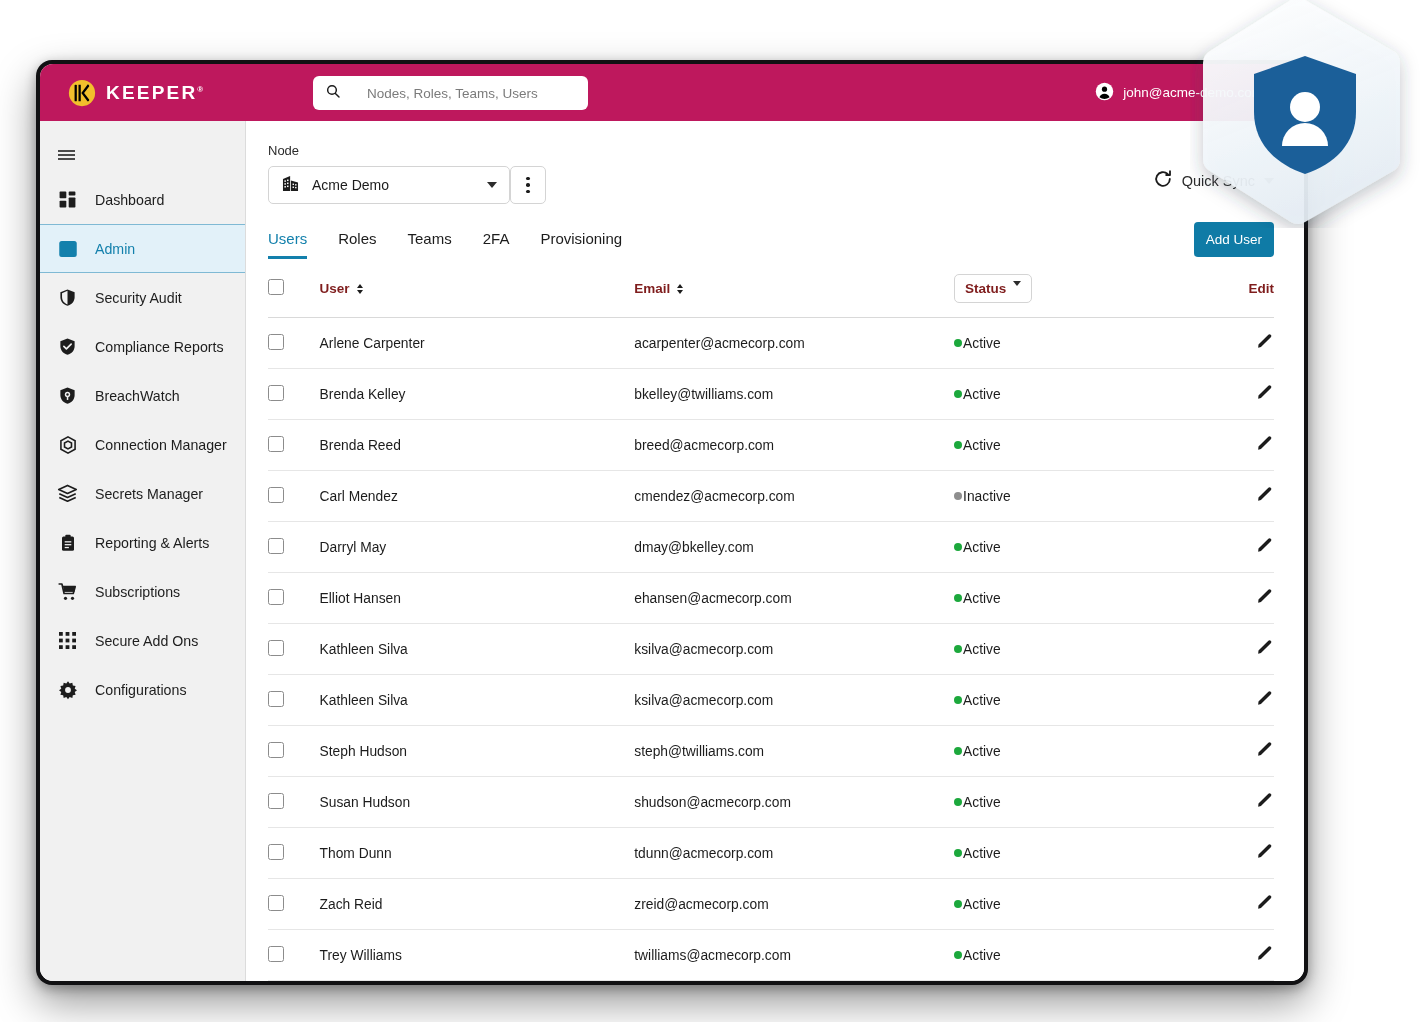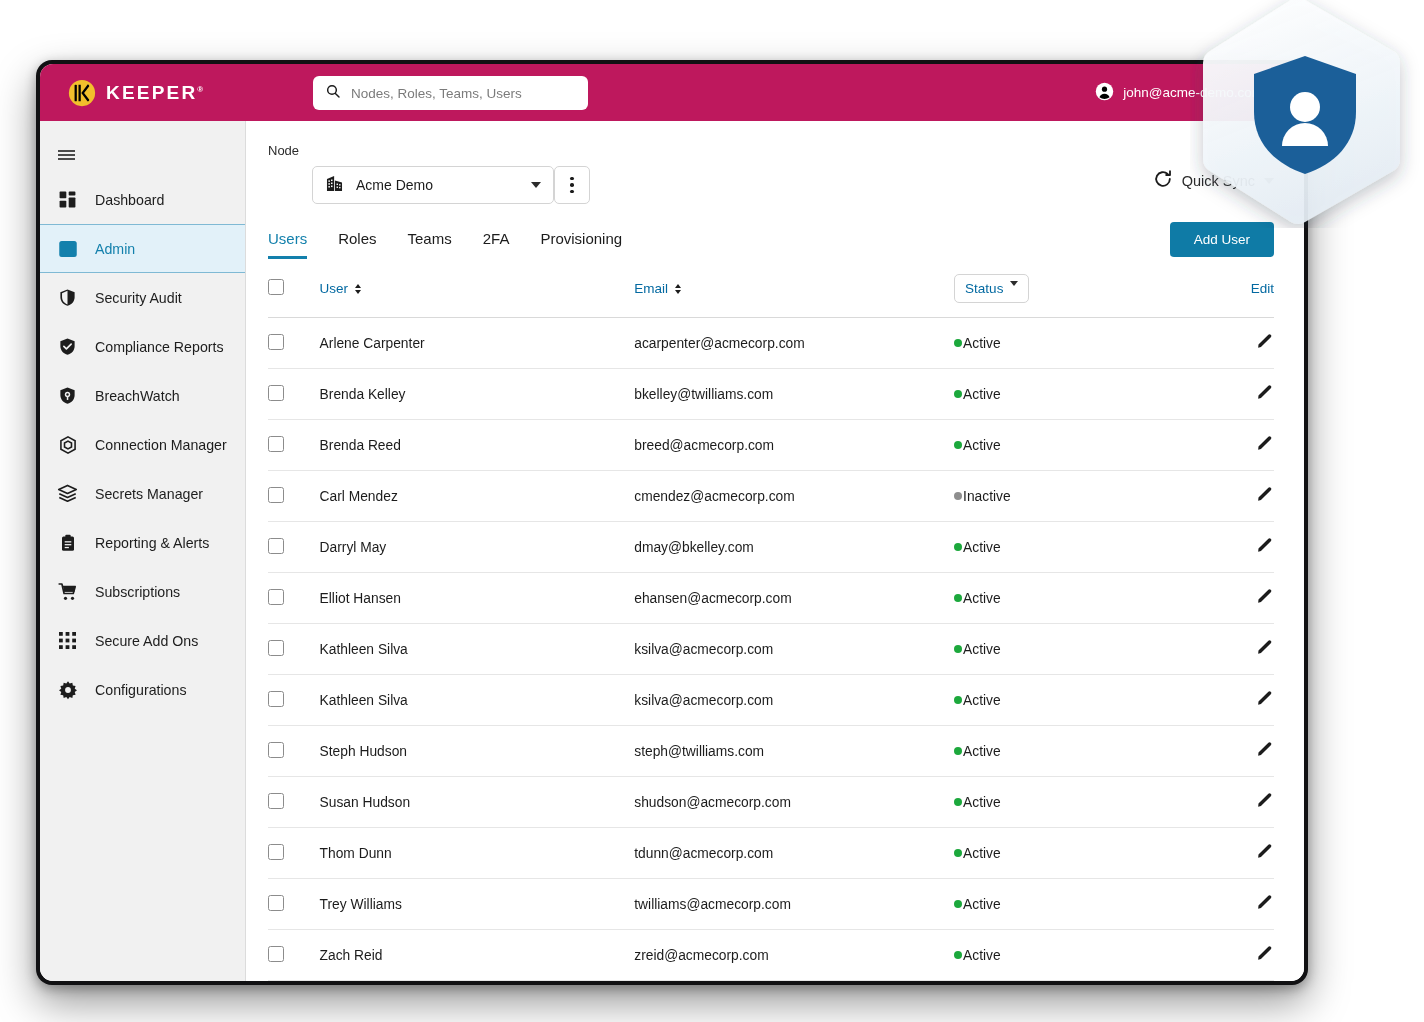--- a/index.html
+++ b/index.html
@@ -37,21 +37,21 @@
   .brand-mark { width: 28px; height: 28px; flex: 0 0 28px; }
   .brand-text {
     color: #ffffff; font-size: 19px; letter-spacing: 2.2px; font-weight: 700;
   }
   .brand-text sup { font-size: 8px; vertical-align: super; letter-spacing: 0; }
 
   .searchbox {
     position: absolute; left: 273px; top: 12px;
     width: 275px; height: 34px;
     background: #ffffff; border-radius: 6px;
-    display: flex; align-items: center; gap: 10px; padding: 0 12px;
+    display: flex; align-items: center; gap: 26px; padding: 0 12px;
   }
   .searchbox input {
     border: none; outline: none; flex: 1;
     font-family: "Liberation Sans", sans-serif; font-size: 13.5px; color: #222;
     background: transparent;
   }
   .searchbox input::placeholder { color: #7b7b7b; }
 
   .account {
     position: absolute; right: 22px; top: 0; height: 57px;
@@ -84,21 +84,21 @@
   .nav-item.active {
     background: #e2f1f9; color: #1380ac;
     border-top: 1px solid #7fb9d4; border-bottom: 1px solid #7fb9d4;
   }
   .nav-item.active .nico svg { stroke: #1380ac; fill: #1380ac; }
 
   .main { flex: 1; background: #ffffff; padding: 22px 30px 0 22px; min-width: 0; position: relative; }
 
   
   .node-label { font-size: 13px; color: #2b2b2b; margin-bottom: 8px; }
-  .node-row { display: flex; align-items: center; gap: 0; margin-left: 44px; }
+  .node-row { display: flex; align-items: center; gap: 0; }
   .node-select {
     width: 242px; height: 38px; background: #fff;
     border: 1px solid #d4d4d4; border-radius: 5px;
     display: flex; align-items: center; gap: 12px; padding: 0 12px; cursor: pointer;
   }
   .node-select .label { flex: 1; font-size: 14px; color: #1c1c1c; }
   .tri-down { width: 0; height: 0; border-left: 5.5px solid transparent; border-right: 5.5px solid transparent; border-top: 6px solid #2c2c2c; }
   .kebab {
     width: 36px; height: 38px; border: 1px solid #d4d4d4; border-radius: 5px;
     background: #fff; display: flex; flex-direction: column; align-items: center; justify-content: center; gap: 3px; cursor: pointer;
@@ -116,27 +116,27 @@
   .tabs-row { display: flex; align-items: flex-end; margin-top: 26px; position: relative; }
   .tab {
     font-size: 15px; color: #1c1c1c; padding: 0 0 9px 0; margin-right: 31px;
     cursor: pointer; border-bottom: 3px solid transparent;
   }
   .tab.active { color: #1380ac; border-bottom-color: #1380ac; }
   .add-user-btn {
     position: absolute; right: 0; bottom: 2px;
     background: #0f7ba6; color: #fff; border: none; border-radius: 4px;
     font-family: "Liberation Sans", sans-serif; font-size: 13.5px;
-    padding: 10px 24px; cursor: pointer;
+    padding: 10px 12px; cursor: pointer;
   }
 
   
   table.users { width: 100%; border-collapse: collapse; margin-top: 15px; table-layout: fixed; }
   table.users thead th {
-    text-align: left; font-size: 13.5px; font-weight: 400; color: #0369a1;
+    text-align: left; font-size: 13.5px; font-weight: 700; color: #7f1d1d;
     padding: 0 0 14px 0; border-bottom: 1.5px solid #d9d9d9; vertical-align: middle;
   }
   .col-check { width: 50px; }
   .col-user  { width: 305px; }
   .col-email { width: 310px; }
   .col-status{ width: 250px; }
   .col-edit  { width: 60px; text-align: right !important; }
   .th-inner { display: flex; align-items: center; gap: 7px; }
   .sort-arrows { display: inline-flex; flex-direction: column; gap: 2px; }
   .sort-arrows .up { width: 0;height:0;border-left:3.5px solid transparent;border-right:3.5px solid transparent;border-bottom:4px solid #1c1c1c; }
@@ -591,36 +591,36 @@
                       <span class="dot" style="background:#1ca83c"></span>
                       <span>Active</span>
                     </span>
                   </td>
                   <td class="col-edit edit-cell"><span class="pencil"><svg width="19" height="19" viewBox="0 0 24 24" fill="none" stroke="#1c1c1c" stroke-width="2.2" stroke-linecap="round">
                         <path d="M4 20 L7.5 19 L20 6.5 a2.2 2.2 0 0 0 -3.1 -3.1 L4.4 15.9 Z" fill="#1c1c1c" stroke="none"></path>
                       </svg></span></td>
                 </tr>
                 <tr>
                   <td class="col-check"><span class="cb"></span></td>
+                  <td class="col-user">Zach Reid</td>
+                  <td class="col-email">zreid@acmecorp.com</td>
+                  <td class="col-status">
+                    <span class="status-cell">
+                      <span class="dot" style="background:#1ca83c"></span>
+                      <span>Active</span>
+                    </span>
+                  </td>
+                  <td class="col-edit edit-cell"><span class="pencil"><svg width="19" height="19" viewBox="0 0 24 24" fill="none" stroke="#1c1c1c" stroke-width="2.2" stroke-linecap="round">
+                        <path d="M4 20 L7.5 19 L20 6.5 a2.2 2.2 0 0 0 -3.1 -3.1 L4.4 15.9 Z" fill="#1c1c1c" stroke="none"></path>
+                      </svg></span></td>
+                </tr>
+                <tr>
+                  <td class="col-check"><span class="cb"></span></td>
                   <td class="col-user">Trey Williams</td>
                   <td class="col-email">twilliams@acmecorp.com</td>
-                  <td class="col-status">
-                    <span class="status-cell">
-                      <span class="dot" style="background:#1ca83c"></span>
-                      <span>Active</span>
-                    </span>
-                  </td>
-                  <td class="col-edit edit-cell"><span class="pencil"><svg width="19" height="19" viewBox="0 0 24 24" fill="none" stroke="#1c1c1c" stroke-width="2.2" stroke-linecap="round">
-                        <path d="M4 20 L7.5 19 L20 6.5 a2.2 2.2 0 0 0 -3.1 -3.1 L4.4 15.9 Z" fill="#1c1c1c" stroke="none"></path>
-                      </svg></span></td>
-                </tr>
-                <tr>
-                  <td class="col-check"><span class="cb"></span></td>
-                  <td class="col-user">Zach Reid</td>
-                  <td class="col-email">zreid@acmecorp.com</td>
                   <td class="col-status">
                     <span class="status-cell">
                       <span class="dot" style="background:#1ca83c"></span>
                       <span>Active</span>
                     </span>
                   </td>
                   <td class="col-edit edit-cell"><span class="pencil"><svg width="19" height="19" viewBox="0 0 24 24" fill="none" stroke="#1c1c1c" stroke-width="2.2" stroke-linecap="round">
                         <path d="M4 20 L7.5 19 L20 6.5 a2.2 2.2 0 0 0 -3.1 -3.1 L4.4 15.9 Z" fill="#1c1c1c" stroke="none"></path>
                       </svg></span></td>
                 </tr>

